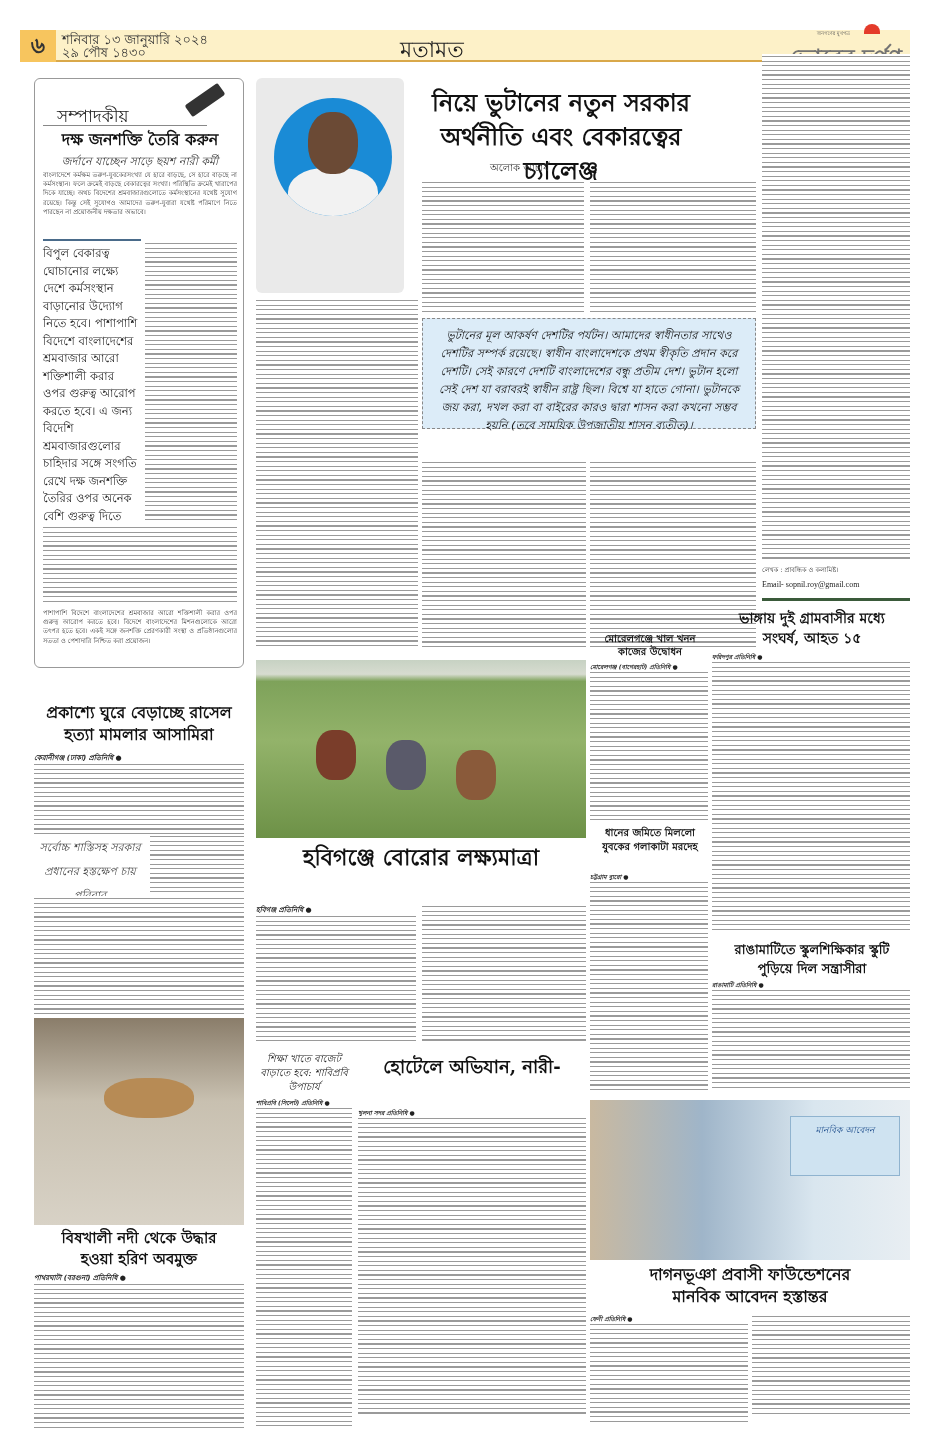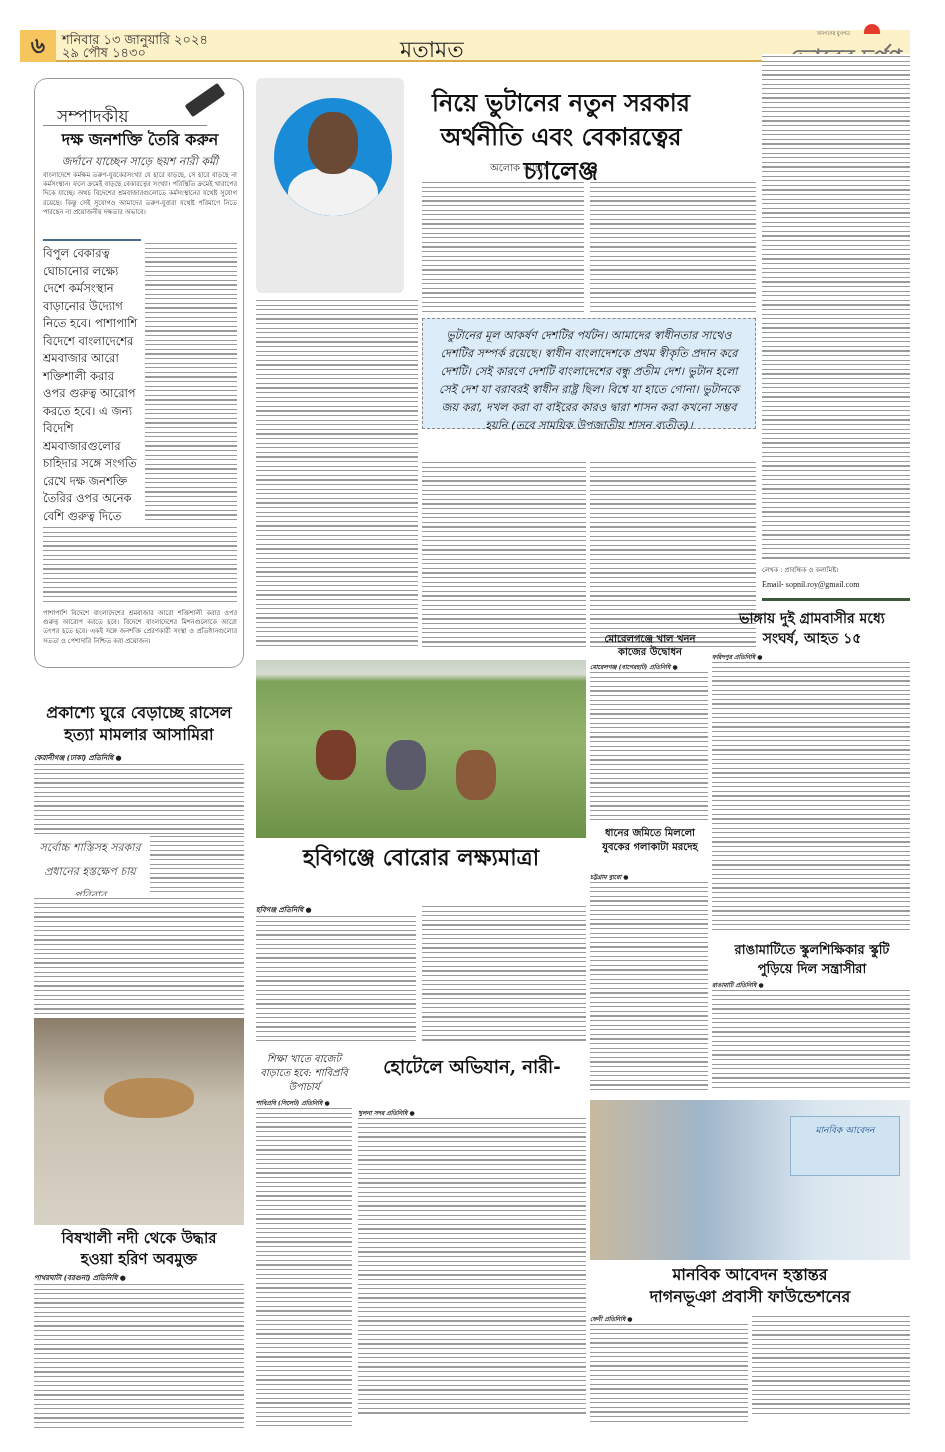--- a/index.html
+++ b/index.html
@@ -9,21 +9,21 @@
 .pgno{left:0;top:0;width:36px;height:32px;background:#f7c55e;font-size:22px;font-weight:bold;text-align:center;line-height:32px;color:#333}
 .date{left:42px;top:3px;font-size:13px;line-height:13px;color:#333}
 .section{left:380px;top:2px;font-size:22px;font-family:"DejaVu Serif",serif;color:#222}
 .brand{right:8px;top:10px;font-size:22px;font-weight:bold;color:#737373;font-family:"DejaVu Serif",serif}
 .brand-sub{right:60px;top:0;font-size:5px;color:#555}
 .sun{right:30px;top:-6px;width:16px;height:10px;border-radius:16px 16px 0 0;background:#e43b2a}
 .text{font-size:6.5px;line-height:9.2px;color:#333;text-align:justify;overflow:hidden}
 .fill{background:repeating-linear-gradient(#fff 0,#fff 2px,#9a9a9a 2px,#9a9a9a 3.2px,#fff 3.2px,#fff 4.6px)}
 .h1{font-family:"DejaVu Serif",serif;font-weight:bold;color:#111;text-align:center;line-height:1.15}
 .h2{font-family:"DejaVu Serif",serif;color:#333;text-align:center;font-style:italic}
-.edbox{left:34px;top:78px;width:210px;height:590px;border:1.5px solid #999;border-radius:13px;background:#fff}
+.edbox{left:34px;top:78px;width:210px;height:590px;border:1.5px solid #999;border-radius:6px;background:#fff}
 .photo-portrait{left:256px;top:78px;width:148px;height:215px;background:#eaeaea;border-radius:6px}
 .portrait-circle{left:18px;top:20px;width:118px;height:118px;border-radius:50%;background:#1a8bd6;overflow:hidden}
 .face{left:34px;top:14px;width:50px;height:62px;border-radius:45%;background:#6b4a35}
 .shirt{left:14px;top:70px;width:90px;height:60px;background:#f2f2f2;border-radius:40% 40% 0 0}
 .quote{left:422px;top:318px;width:334px;height:111px;background:#dcecf8;border:1.5px dashed #888}
 .quote p{font-family:"DejaVu Sans",sans-serif;font-style:italic;font-size:11.2px;line-height:18px;text-align:center;color:#111;padding:8px 8px}
 .rule{background:#4a6b8a}
 .img-field{left:256px;top:660px;width:330px;height:178px;background:linear-gradient(#c7d2c3 0,#d7dcd0 8%,#7ea25a 12%,#93b36a 45%,#6d9147 100%)}
 .img-deer{left:34px;top:1018px;width:210px;height:207px;background:linear-gradient(#8a7d6a 0,#c8c0b0 40%,#d8d2c6 100%)}
 .img-donation{left:590px;top:1100px;width:320px;height:160px;background:linear-gradient(90deg,#c9b9a0 0,#9fb5c9 35%,#d9e6ef 70%,#e8eef2 100%)}
@@ -146,18 +146,18 @@
 </div>
 <div class="abs byline" style="left:358px;top:1108px;font-size:6px">খুলনা সদর প্রতিনিধি ●</div>
 <div class="abs fill" style="left:358px;top:1116px;width:228px;height:300px"></div>
 
 <div class="abs img-donation">
   <div class="abs banner">
     <div style="font-size:9px;color:#1a4a8a;text-align:center;padding-top:6px;font-style:italic">মানবিক আবেদন</div>
   </div>
 </div>
 <div class="abs h1" style="left:590px;top:1264px;width:320px;font-size:16px;line-height:22px">
+  <div>দাগনভূঞা প্রবাসী ফাউন্ডেশনের</div>
   <div>মানবিক আবেদন হস্তান্তর</div>
-  <div>দাগনভূঞা প্রবাসী ফাউন্ডেশনের</div>
 </div>
 <div class="abs byline" style="left:590px;top:1314px;font-size:6px">ফেনী প্রতিনিধি ●</div>
 <div class="abs fill" style="left:590px;top:1322px;width:158px;height:100px"></div>
 <div class="abs fill" style="left:752px;top:1314px;width:158px;height:100px"></div>
 
 </body></html>

